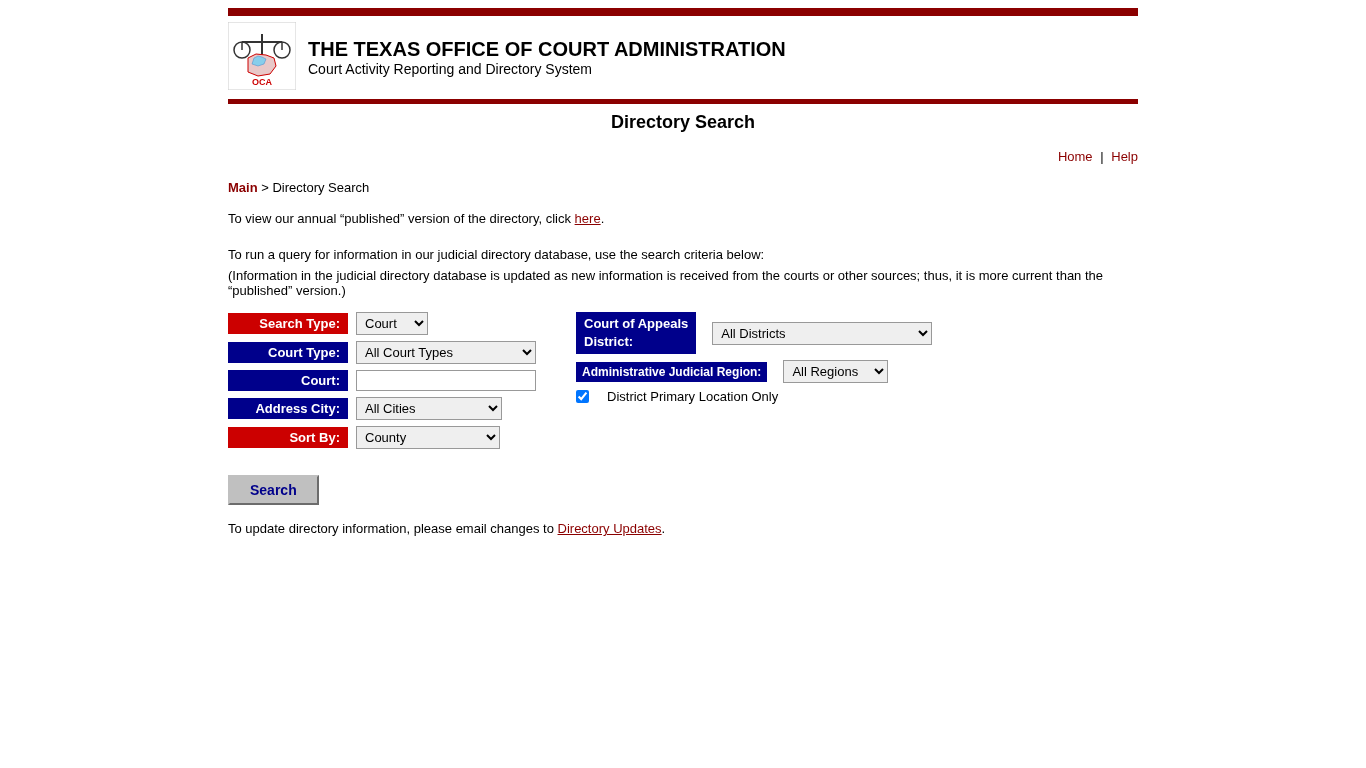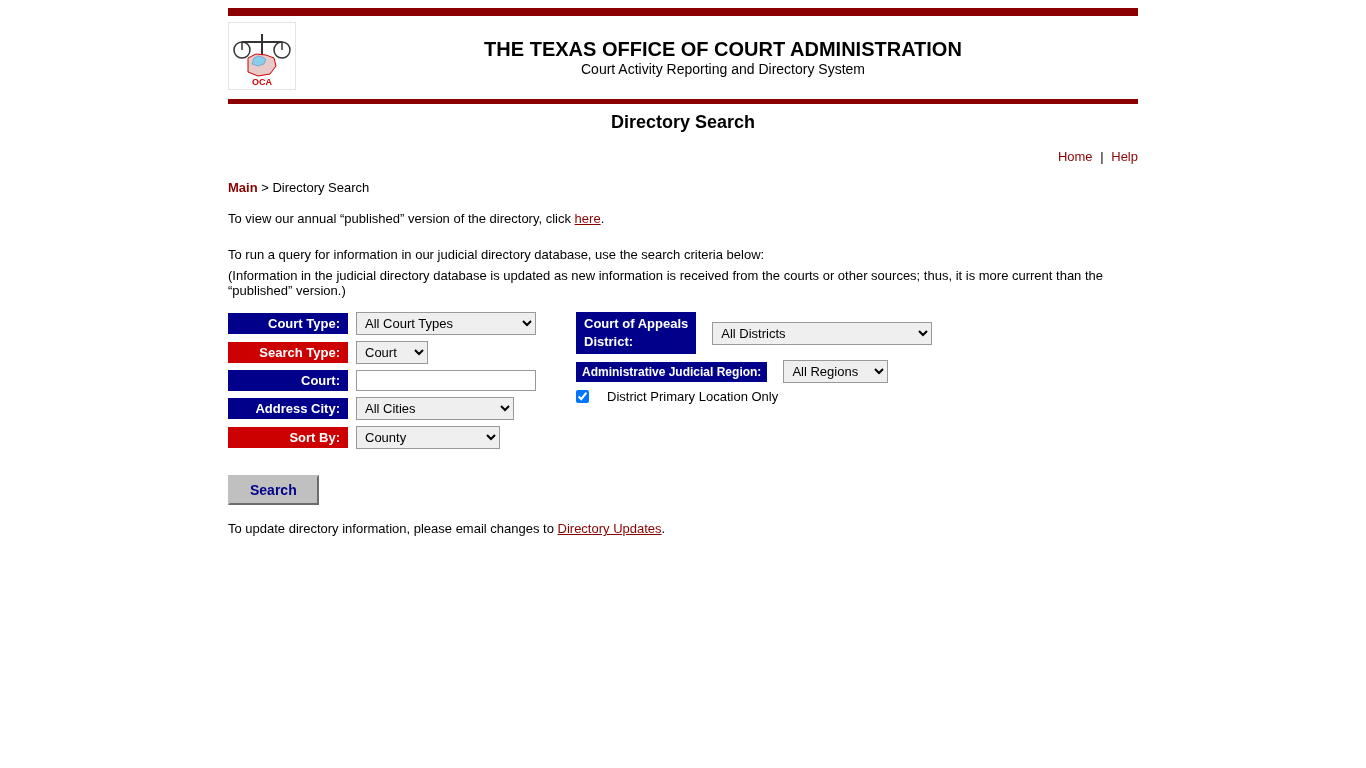--- a/index.html
+++ b/index.html
@@ -3,21 +3,21 @@
   <meta charset="utf-8">
   <style>
     * { margin: 0; padding: 0; box-sizing: border-box; }
     body { font-family: Arial, sans-serif; font-size: 13px; background: #fff; color: #000; }
 
     .top-bar { height: 8px; background: darkred; width: 910px; margin: 8px auto 0; }
     .bottom-bar { height: 5px; background: darkred; width: 910px; margin: 0 auto 8px; }
 
     .header { display: flex; align-items: center; width: 910px; margin: 0 auto; padding: 6px 0; }
     .logo { width: 80px; }
-    .logo-text { text-align: center; flex: 1; }
+    .logo-text { text-align: left; flex: 1; }
     .logo-text h1 { font-size: 20px; font-weight: bold; color: #000; font-family: Arial, sans-serif; }
     .logo-text h2 { font-size: 14px; font-weight: normal; color: #000; }
 
     .page-title { text-align: center; font-size: 18px; font-weight: bold; margin: 8px 0 4px; }
 
     .nav-links { text-align: right; width: 910px; margin: 16px auto; font-size: 13px; }
     .nav-links a { color: darkred; text-decoration: none; }
     .nav-sep { margin: 0 4px; }
 
     .breadcrumb { width: 910px; margin: 8px auto; font-size: 13px; }
@@ -128,43 +128,43 @@
     <p class="intro-text">To run a query for information in our judicial directory database, use the search criteria below:</p>
     <p class="intro-text">(Information in the judicial directory database is updated as new information is received from the courts or other sources; thus, it is more current than the “published” version.)</p>
 
     <div class="form-section">
 
       <div class="two-col">
 
         <div class="left-col">
 
           <div class="form-row">
-            <span class="label-cell label-darkblue">Court Type:</span>
-            <select style="width:180px;">
-              <option>All Court Types</option>
-            </select>
-          </div>
-
-          <div class="form-row">
             <span class="label-cell label-red">Search Type:</span>
             <select>
               <option>Court</option>
               <option>Person</option>
             </select>
           </div>
 
+          <div class="form-row">
+            <span class="label-cell label-darkblue">Court Type:</span>
+            <select style="width:180px;">
+              <option>All Court Types</option>
+            </select>
+          </div>
+
 
           <div class="form-row">
             <span class="label-cell label-darkblue">Court:</span>
             <input type="text" style="width: 180px;" value="">
           </div>
 
           <div class="form-row">
             <span class="label-cell label-darkblue">Address City:</span>
-            <select style="width:158px;">
+            <select style="width:146px;">
               <option>All Cities</option>
             </select>
           </div>
 
           <div class="form-row">
             <span class="label-cell label-red">Sort By:</span>
             <select style="width:144px;">
               <option>County</option>
               <option>Court Name</option>
               <option>City</option>

